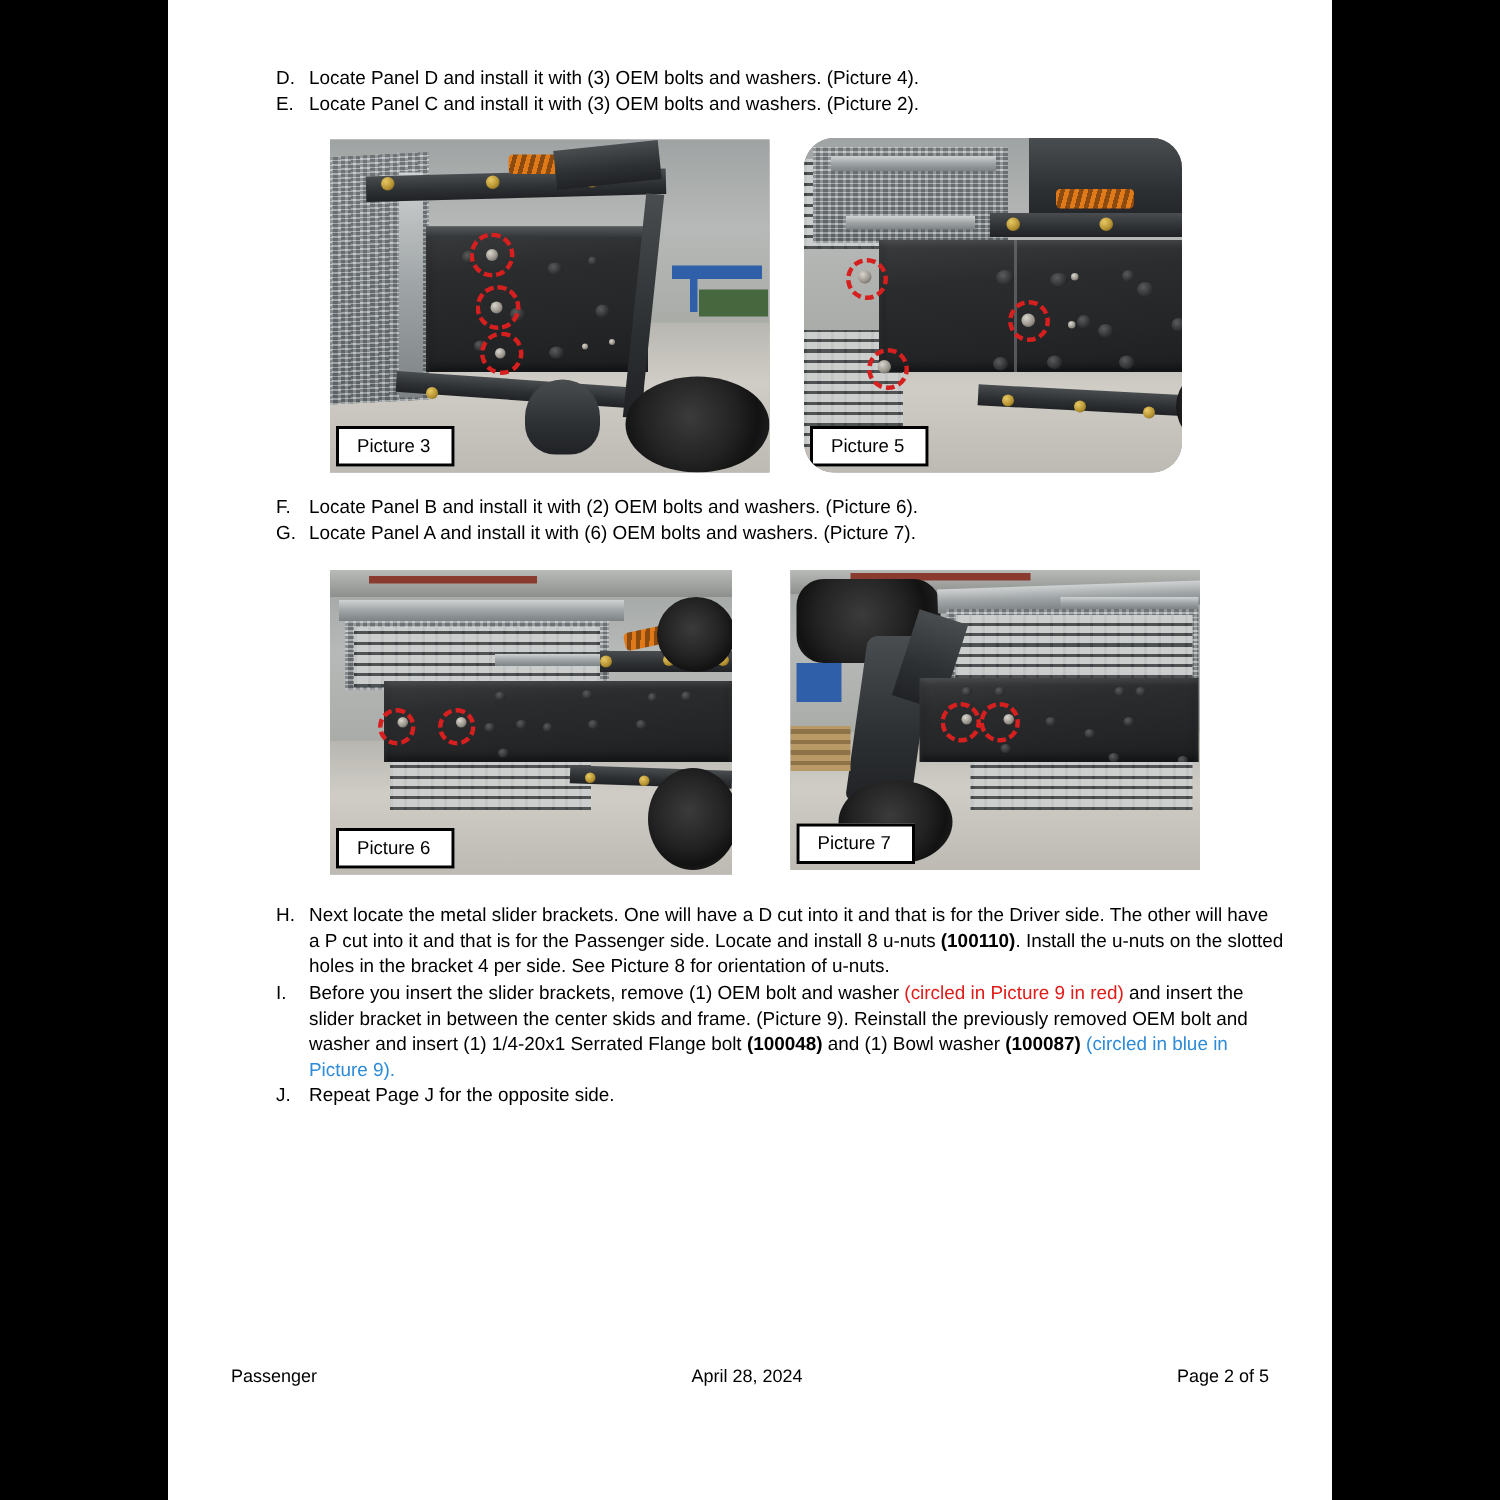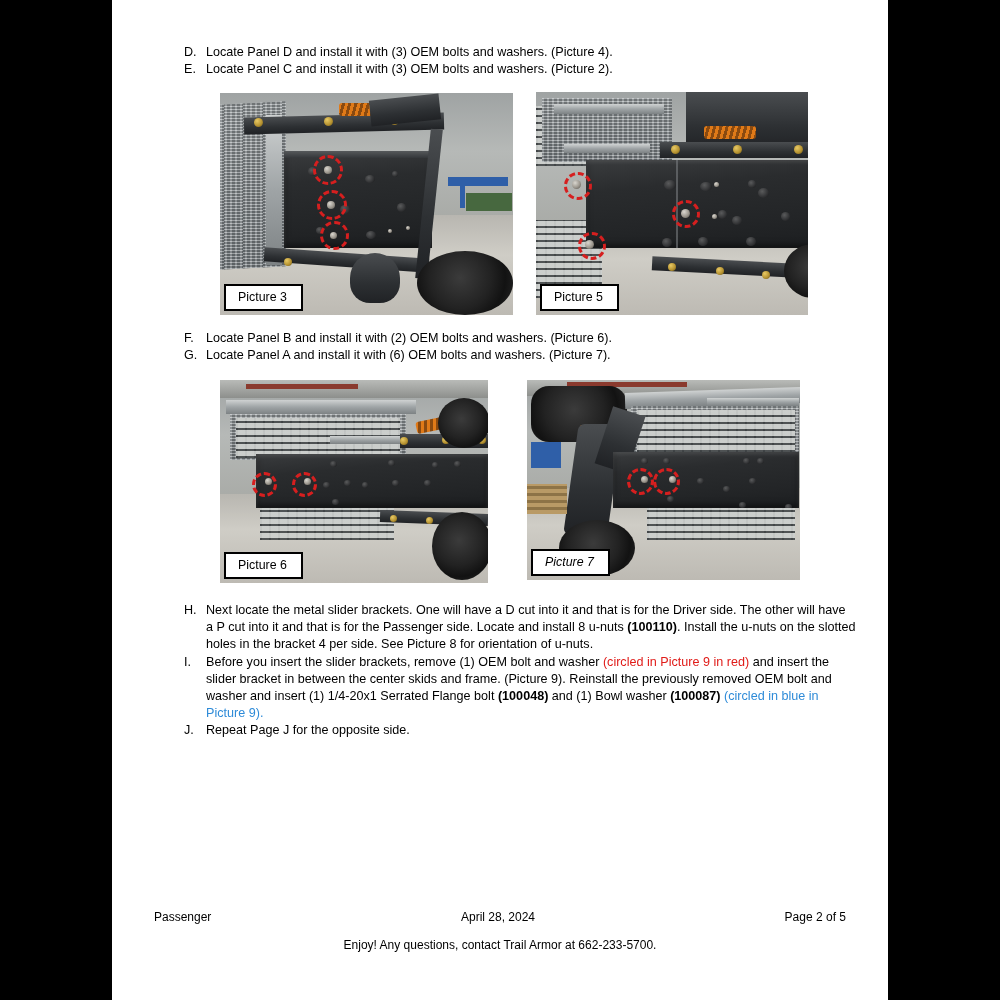--- a/index.html
+++ b/index.html
@@ -202,21 +202,21 @@
         <div class="tire" style="left:197px; top:158px; width:96px; height:64px;"></div>
         <div class="frame-dark" style="left:130px; top:160px; width:50px; height:50px; border-radius:50% 50% 40% 40%;"></div>
 
         <div style="position:absolute;left:228px;top:84px;width:60px;height:9px;background:#2f5fa8;"></div>
         <div style="position:absolute;left:240px;top:93px;width:5px;height:22px;background:#2f5fa8;"></div>
         <div style="position:absolute;left:246px;top:100px;width:46px;height:18px;background:#47683f;"></div>
       </div>
       <div class="caption" style="left:4px; bottom:4px;">Picture 3</div>
     </div>
 
-    <div class="photo" style="left:424px; top:92px; width:272px; height:223px;">
+    <div class="photo" style="left:424px; top:92px; width:252px; height:223px;border-radius:20px;">
       <div class="scene">
         <div class="sky-wall" style="height:62%;"></div>
         <div class="floor" style="height:42%;"></div>
 
         <div class="grate" style="left:0px; top:14px; width:60px; height:60px;"></div>
         <div class="grate" style="left:0px; top:128px; width:66px; height:78px;"></div>
         <div class="heat-shield" style="left:6px; top:6px; width:130px; height:64px;"></div>
         <div class="frame-rail" style="left:18px; top:12px; width:110px; height:10px;"></div>
         <div class="frame-rail" style="left:28px; top:52px; width:86px; height:9px;"></div>
 
@@ -354,21 +354,21 @@
         <div class="bolt dark" style="left:258px; top:124px; width:7px; height:6px;"></div>
 
         <div class="red-circle" style="left:100px; top:88px; width:27px; height:27px;"></div>
         <div class="red-circle" style="left:126px; top:88px; width:27px; height:27px;"></div>
 
         <div class="grate" style="left:120px; top:128px; width:148px; height:32px;"></div>
         <div class="tire" style="left:32px; top:140px; width:76px; height:56px;"></div>
         <div class="pallet" style="left:0px; top:104px; width:40px; height:30px;"></div>
         <div style="position:absolute;left:4px;top:62px;width:30px;height:26px;background:#2f5fa8;"></div>
       </div>
-      <div class="caption" style="left:4px; bottom:4px;font-style:italic;">Picture 7</div>
+      <div class="caption" style="left:4px; bottom:4px;">Picture 7</div>
     </div>
 
     <div class="inst-list" id="list-hij">
       <div class="inst-row wrap">
         <span class="inst-letter">H.</span>
         <span class="inst-text"><span>Next locate the metal slider brackets. One will have a D cut into it and that is for the Driver side.  The other will have a P cut into it and that is for the Passenger side. Locate and install 8 u-nuts </span><span class="bold">(100110)</span><span>. Install the u-nuts on the slotted holes in the bracket 4 per side. See Picture 8 for orientation of u-nuts.</span></span>
       </div>
       <div class="inst-row wrap">
         <span class="inst-letter">I.</span>
         <span class="inst-text"><span>Before you insert the slider brackets, remove (1) OEM bolt and washer </span><span class="red">(circled in Picture 9 in red)</span><span> and insert the slider bracket in between the center skids and frame. (Picture 9). Reinstall the previously removed OEM bolt and washer and insert (1) 1/4-20x1 Serrated Flange bolt </span><span class="bold">(100048)</span><span> and (1) Bowl washer </span><span class="bold">(100087)</span><span class="blue"> (circled in blue in Picture 9).</span></span>
@@ -377,16 +377,15 @@
         <span class="inst-letter">J.</span>
         <span class="inst-text">Repeat Page J for the opposite side.</span>
       </div>
     </div>
 
     <div style="position:absolute; left:42px; top:910px; width:692px; display:flex; justify-content:space-between; font-size:12px; color:#000;">
       <span>Passenger</span>
       <span>April 28, 2024</span>
       <span>Page 2 of 5</span>
     </div>
-    <div style="position:absolute; left:0; top:938px; width:776px; text-align:center; font-size:12px; color:#000;">Enjoy!  Any questions, contact Trail Armor at 662-233-5700.</div>
 
   </div>
 </div>
 
 </body></html>

